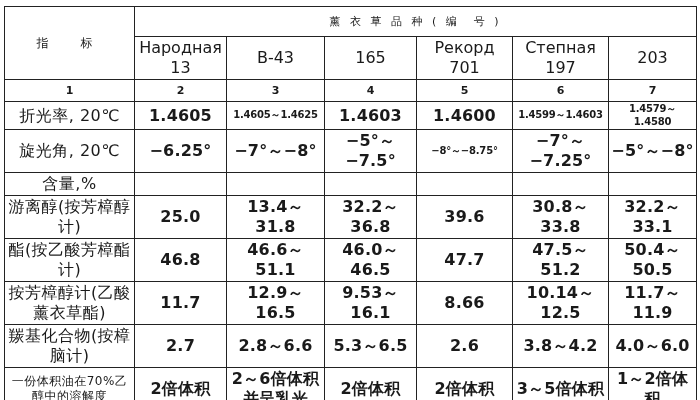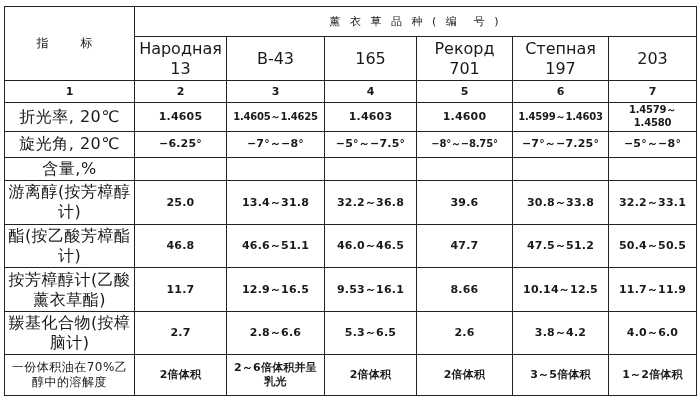--- a/index.html
+++ b/index.html
@@ -59,21 +59,21 @@
   }
   .rowlabel {
     text-align: left;
     padding-left: 6px;
     font-size: 16px;
     letter-spacing: 0.5px;
   }
   .rowlabel.indent {
   }
   .cellval {
-    font-size: 11px;
+    font-size: 16px;
     letter-spacing: 0.2px;
   }
   .bold {
     font-weight: bold;
   }
   .tall {
     font-size: 12px;
   }
   .nowrapcell {
     white-space: nowrap;

